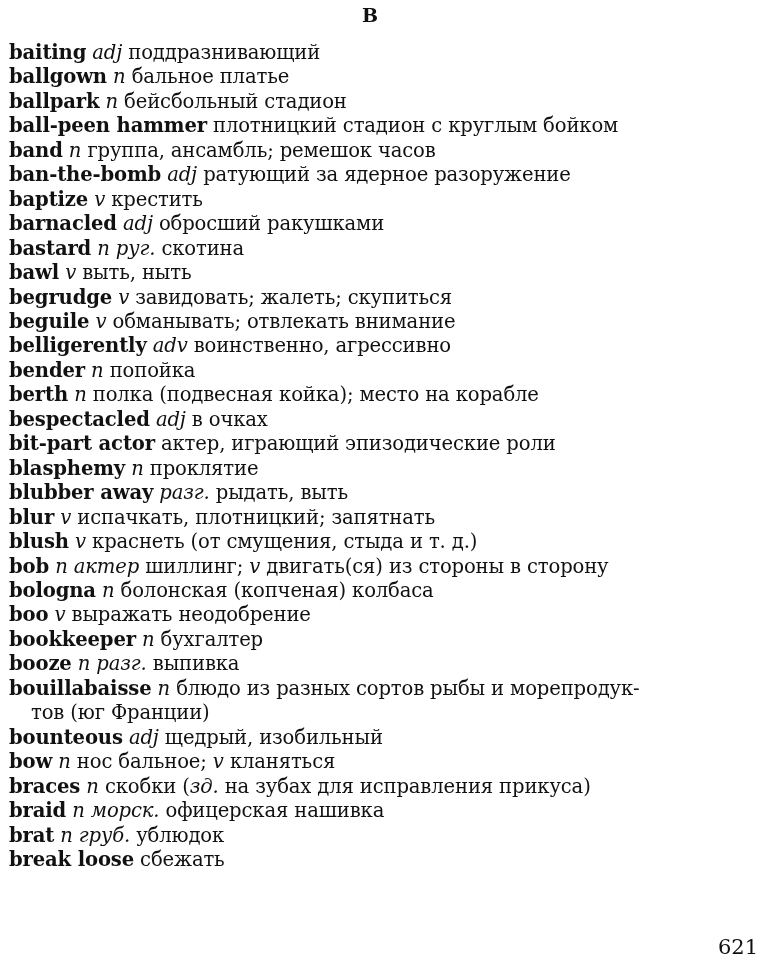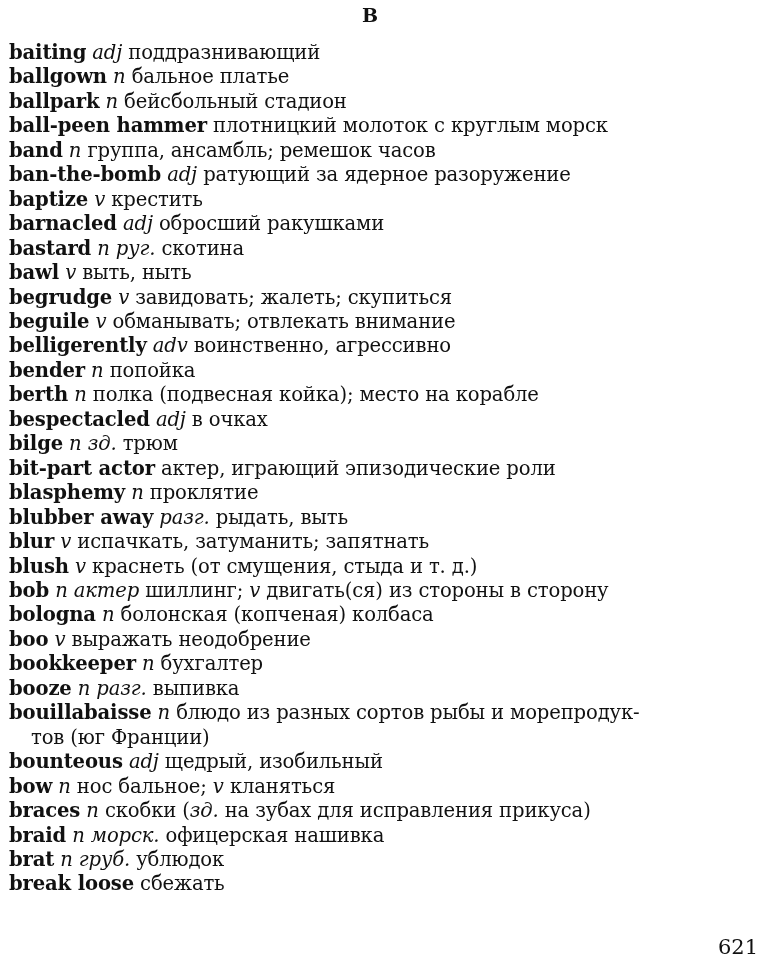--- a/index.html
+++ b/index.html
@@ -17,38 +17,37 @@
 </style>
 </head>
 <body>
 
 <div class="header">B</div>
 
 <div class="entries" id="entries">
     <div class="entry"><span class="hw">baiting</span> <span class="pos">adj</span> <span>поддразнивающий</span></div>
     <div class="entry"><span class="hw">ballgown</span> <span class="pos">n</span> <span>бальное платье</span></div>
     <div class="entry"><span class="hw">ballpark</span> <span class="pos">n</span> <span>бейсбольный стадион</span></div>
-    <div class="entry"><span class="hw">ball-peen hammer</span> <span>плотницкий молоток с круглым морск</span></div>
+    <div class="entry"><span class="hw">ball-peen hammer</span> <span>плотницкий стадион с круглым бойком</span></div>
     <div class="entry"><span class="hw">band</span> <span class="pos">n</span> <span>группа, ансамбль; ремешок часов</span></div>
     <div class="entry"><span class="hw">ban-the-bomb</span> <span class="pos">adj</span> <span>ратующий за ядерное разоружение</span></div>
     <div class="entry"><span class="hw">baptize</span> <span class="pos">v</span> <span>крестить</span></div>
     <div class="entry"><span class="hw">barnacled</span> <span class="pos">adj</span> <span>обросший ракушками</span></div>
     <div class="entry"><span class="hw">bastard</span> <span class="pos">n</span> <span class="lbl">руг.</span> <span>скотина</span></div>
     <div class="entry"><span class="hw">bawl</span> <span class="pos">v</span> <span>выть, ныть</span></div>
     <div class="entry"><span class="hw">begrudge</span> <span class="pos">v</span> <span>завидовать; жалеть; скупиться</span></div>
     <div class="entry"><span class="hw">beguile</span> <span class="pos">v</span> <span>обманывать; отвлекать внимание</span></div>
     <div class="entry"><span class="hw">belligerently</span> <span class="pos">adv</span> <span>воинственно, агрессивно</span></div>
     <div class="entry"><span class="hw">bender</span> <span class="pos">n</span> <span>попойка</span></div>
     <div class="entry"><span class="hw">berth</span> <span class="pos">n</span> <span>полка (подвесная койка); место на корабле</span></div>
     <div class="entry"><span class="hw">bespectacled</span> <span class="pos">adj</span> <span>в очках</span></div>
-    <div class="entry"><span class="hw">bilge</span> <span class="pos">n</span> <span class="lbl">зд.</span> <span>трюм</span></div>
     <div class="entry"><span class="hw">bit-part actor</span> <span>актер, играющий эпизодические роли</span></div>
     <div class="entry"><span class="hw">blasphemy</span> <span class="pos">n</span> <span>проклятие</span></div>
     <div class="entry"><span class="hw">blubber away</span> <span class="lbl">разг.</span> <span>рыдать, выть</span></div>
-    <div class="entry"><span class="hw">blur</span> <span class="pos">v</span> <span>испачкать, затуманить; запятнать</span></div>
+    <div class="entry"><span class="hw">blur</span> <span class="pos">v</span> <span>испачкать, плотницкий; запятнать</span></div>
     <div class="entry"><span class="hw">blush</span> <span class="pos">v</span> <span>краснеть (от смущения, стыда и т. д.)</span></div>
     <div class="entry"><span class="hw">bob</span> <span class="pos">n</span> <span class="lbl">актер</span> <span>шиллинг;</span> <span class="pos">v</span> <span>двигать(ся) из стороны в сторону</span></div>
     <div class="entry"><span class="hw">bologna</span> <span class="pos">n</span> <span>болонская (копченая) колбаса</span></div>
     <div class="entry"><span class="hw">boo</span> <span class="pos">v</span> <span>выражать неодобрение</span></div>
     <div class="entry"><span class="hw">bookkeeper</span> <span class="pos">n</span> <span>бухгалтер</span></div>
     <div class="entry"><span class="hw">booze</span> <span class="pos">n</span> <span class="lbl">разг.</span> <span>выпивка</span></div>
     <div class="entry"><span class="hw">bouillabaisse</span> <span class="pos">n</span> <span>блюдо из разных сортов рыбы и морепродук-</span></div>
     <div class="entry"><span class="cont">тов (юг Франции)</span></div>
     <div class="entry"><span class="hw">bounteous</span> <span class="pos">adj</span> <span>щедрый, изобильный</span></div>
     <div class="entry"><span class="hw">bow</span> <span class="pos">n</span> <span>нос бальное;</span> <span class="pos">v</span> <span>кланяться</span></div>

